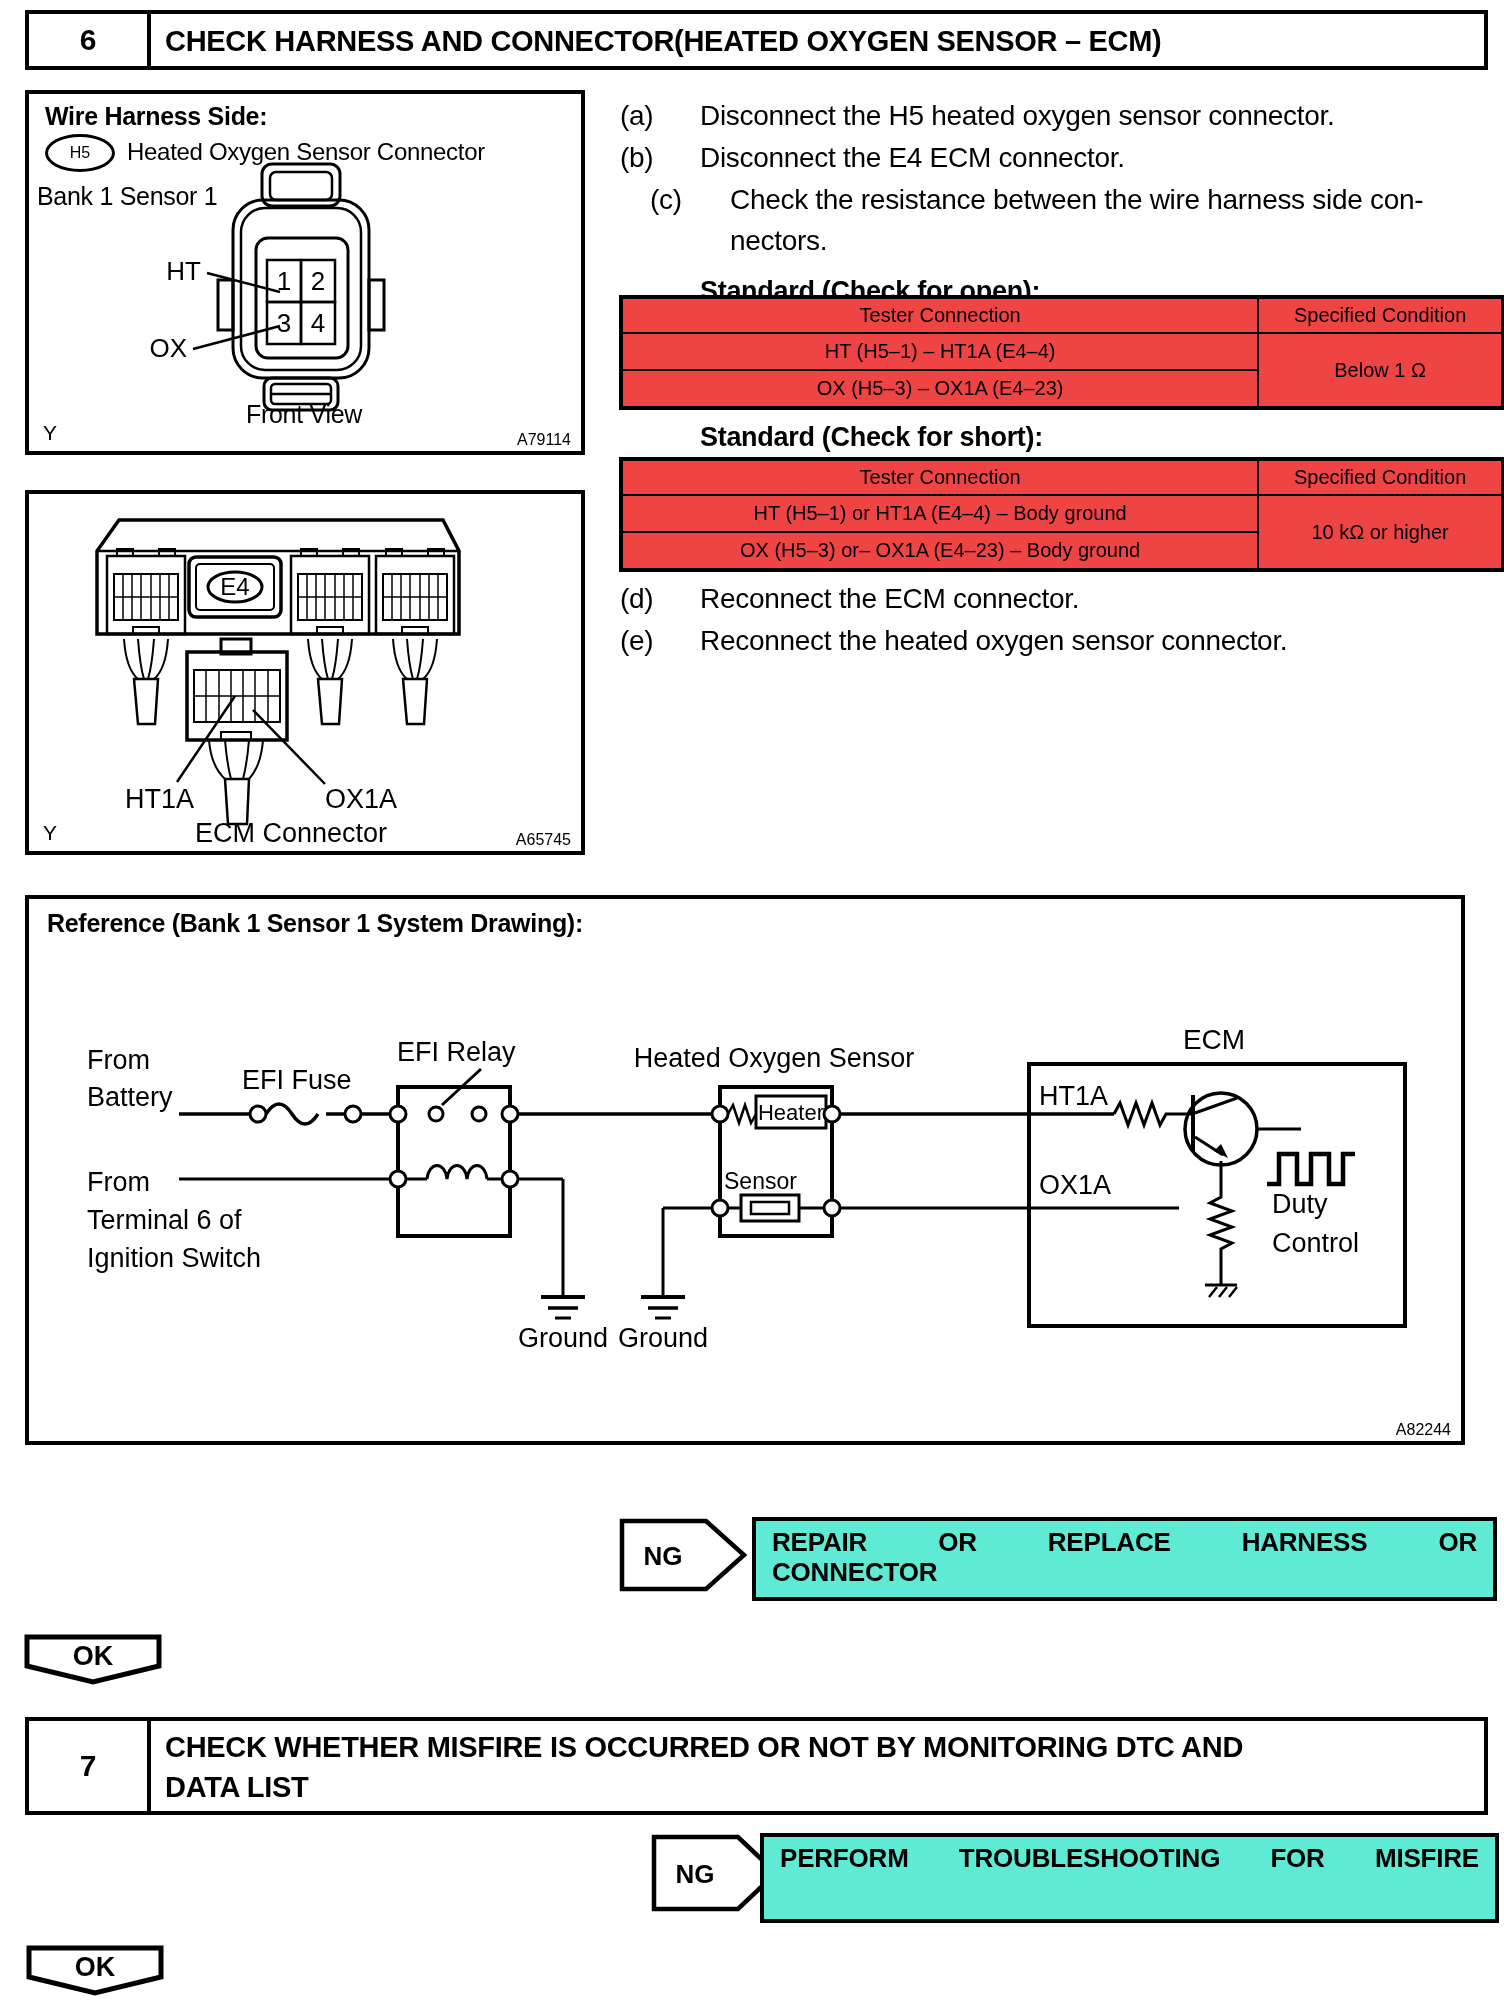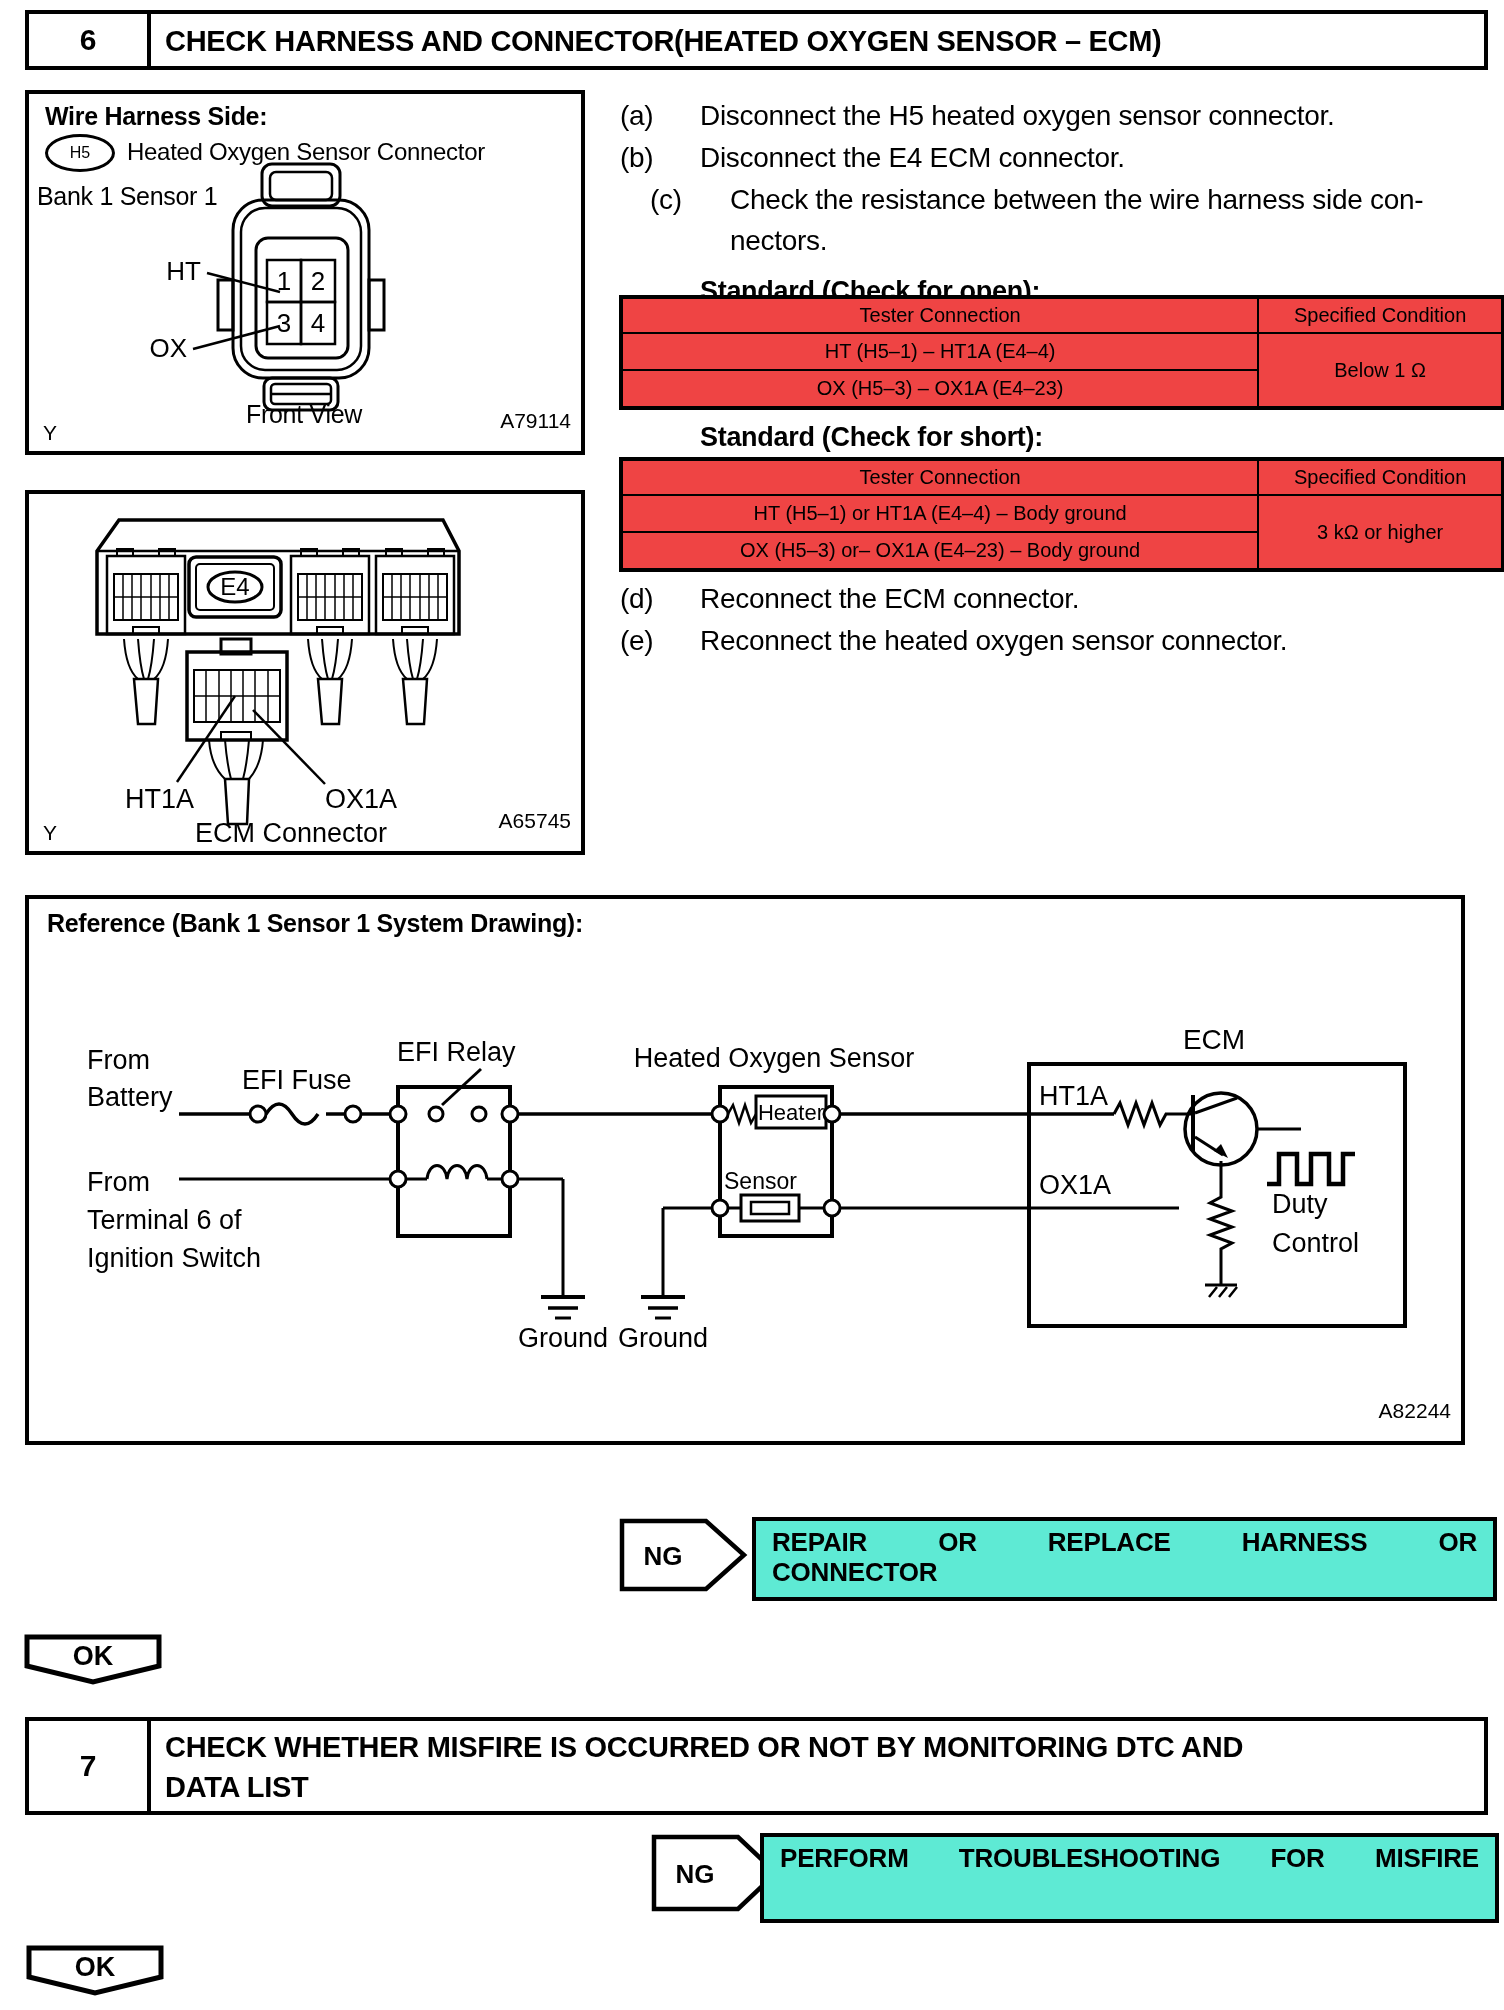--- a/index.html
+++ b/index.html
@@ -9,21 +9,21 @@
   
   .sec-hdr{position:absolute;left:25px;width:1455px;border:4px solid #000;display:flex;background:#fff;}
   .sec-num{width:118px;border-right:4px solid #000;display:flex;align-items:center;justify-content:center;
            font-weight:bold;font-size:30px;}
   .sec-title{flex:1;padding:5px 0 4px 14px;font-weight:bold;font-size:29px;line-height:40px;
              letter-spacing:-0.3px;white-space:pre-line;display:flex;flex-direction:column;justify-content:center;}
   
   .fig-box{position:absolute;border:4px solid #000;background:#fff;}
   .b-title{position:absolute;font-weight:bold;font-size:25px;letter-spacing:-0.3px;text-align:center;}
   .corner-y{position:absolute;left:14px;bottom:6px;font-size:21px;}
-  .fig-id{position:absolute;right:10px;bottom:18px;font-size:21px;}
+  .fig-id{position:absolute;right:10px;bottom:2px;font-size:16px;}
   .oval{position:absolute;border:3px solid #000;border-radius:50%;display:flex;align-items:center;
         justify-content:center;font-size:16px;}
   .lbl{position:absolute;font-size:24px;letter-spacing:-0.3px;}
   
   .step{position:absolute;left:620px;width:880px;font-size:28px;letter-spacing:-0.3px;line-height:41px;}
   .step-id{display:inline-block;width:80px;vertical-align:top;}
   .step-text{display:inline-block;width:795px;vertical-align:top;white-space:pre-line;}
   .std-label{position:absolute;left:700px;font-weight:bold;font-size:27px;letter-spacing:-0.3px;}
   
   .spec-table{position:absolute;left:620px;width:884px;border-collapse:collapse;table-layout:fixed;
@@ -118,21 +118,21 @@
 
   <div class="std-label" style="top:422px;">Standard (Check for short):</div>
   <table class="spec-table" style="top:458px;">
     <tbody>
         <tr>
       <th class="col-tester">Tester Connection</th>
       <th class="col-cond">Specified Condition</th>
     </tr>
     <tr>
       <td>HT (H5–1) or HT1A (E4–4) – Body ground</td>
-      <td rowspan="2">3 kΩ or higher</td>
+      <td rowspan="2">10 kΩ or higher</td>
     </tr>
     <tr>
       <td>OX (H5–3) or– OX1A (E4–23) – Body ground</td>
     </tr>
   </tbody>
     </table>
 
   <div class="step" style="top:578px;">
     <span class="step-id">(d)</span><span class="step-text">Reconnect the ECM connector.</span>
   </div>

